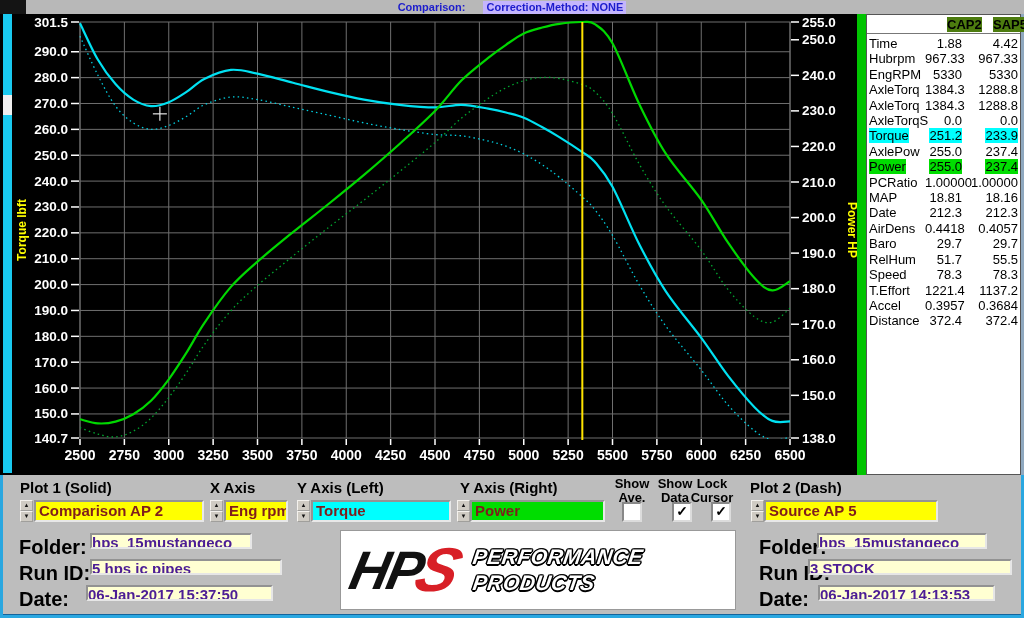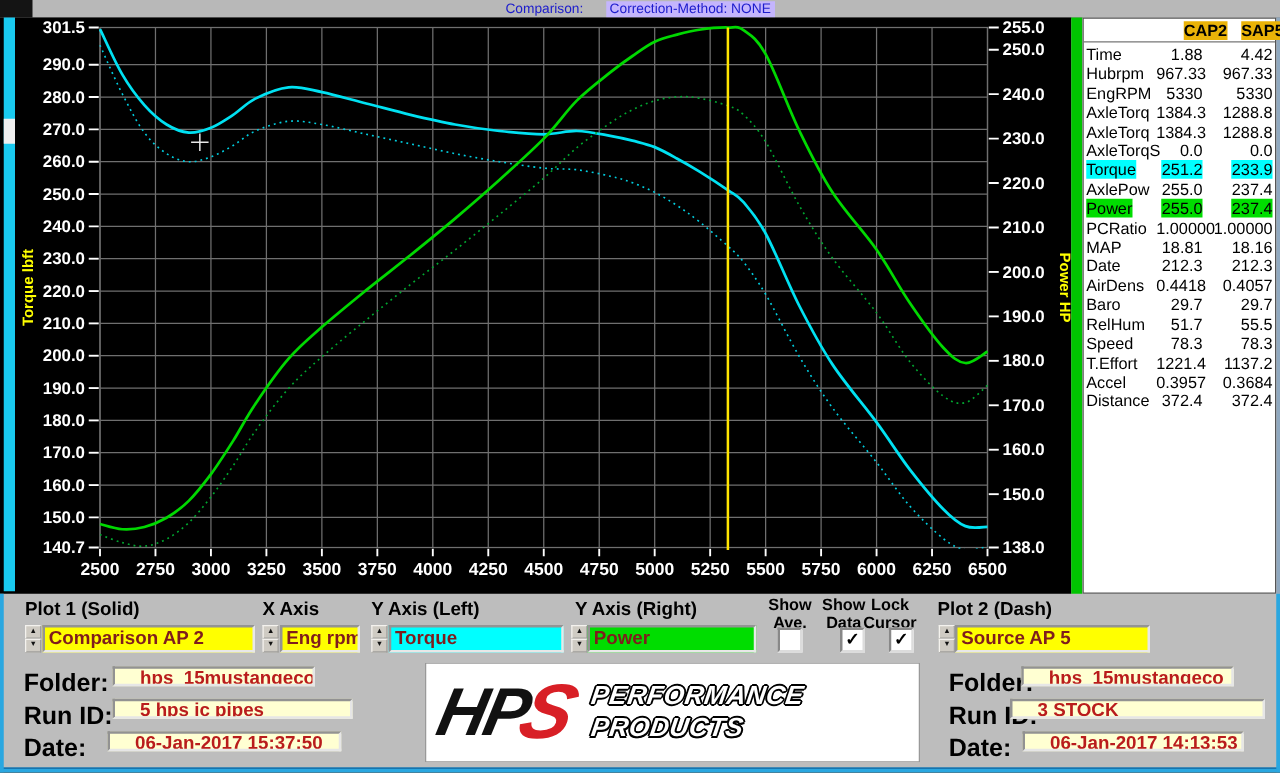--- a/index.html
+++ b/index.html
@@ -5,57 +5,57 @@
   html,body{margin:0;padding:0;}
   body{
     width:1024px;height:618px;position:relative;overflow:hidden;
     background:#bdbdbd;font-family:"Liberation Sans",sans-serif;
     -webkit-font-smoothing:antialiased;
   }
   
   .titlebar{position:absolute;left:0;top:0;width:1024px;height:14px;background:#b8b8b8;
     border-bottom:1px solid #7a7a7a;display:flex;align-items:center;justify-content:center;gap:18px;}
   .titlebar .dark-notch{position:absolute;left:0;top:0;width:26px;height:14px;background:#141414;}
-  .tb-text{font-size:11px;font-weight:normal;color:#1c1ccc;line-height:13px;white-space:pre;}
+  .tb-text{font-size:11px;font-weight:bold;color:#1c1ccc;line-height:13px;white-space:pre;}
   .tb-hl{background:#c4b5fd;padding:0 3px;}
   
   .chart-bg{position:absolute;left:0;top:14px;width:857px;height:461px;background:#000;}
   .vscroll{position:absolute;left:3px;top:14px;width:9px;height:459px;background:#19c9ef;}
   .vscroll .thumb{position:absolute;left:0;top:81px;width:9px;height:20px;background:#efefef;}
   svg.dyno{position:absolute;left:12px;top:14px;}
   
   .green-strip{position:absolute;left:857px;top:14px;width:9px;height:461px;background:#00c400;}
   .right-sliver{position:absolute;left:1021px;top:14px;width:3px;height:461px;background:#8fa8bf;}
   .data-panel{position:absolute;left:866px;top:14px;width:155px;height:461px;background:#fff;
     border:1px solid #555;box-sizing:border-box;font-size:13px;color:#000;}
   .dp-header{display:grid;grid-template-columns:50px 46px 53px;padding:2px 2px 1px 2px;border-bottom:1px solid #777;}
   .dp-header span{font-weight:bold;text-align:right;}
-  .hl-yellow{background:#eab308;margin-left:28px;}
+  .hl-yellow{background:#4d7c0f;margin-left:28px;}
   .dp-rows{padding:2px 2px 0 2px;}
   .dp-row{display:grid;grid-template-columns:56px 37px 56px;line-height:15.4px;white-space:nowrap;}
   .dp-row .lab{overflow:visible;}
   .dp-row .v{text-align:right;}
   .hl-cyan{background:#00ffff;}
   .hl-green{background:#00dd00;}
   
   .ctl-label{position:absolute;font-size:15px;font-weight:bold;color:#000;white-space:nowrap;}
   .ctl-label2{position:absolute;font-size:13px;font-weight:bold;color:#000;text-align:center;line-height:14px;width:48px;}
   .spinner{position:absolute;width:13px;height:22px;display:flex;flex-direction:column;}
   .spinner .sp{flex:1;background:#cfcbc3;border:1px outset #f4f2ee;font-size:6px;line-height:8px;
     text-align:center;color:#111;padding:0;box-sizing:border-box;}
   .field{position:absolute;height:22px;box-sizing:border-box;border:2px inset #e8e8e8;
     font-size:15px;font-weight:bold;color:#7f1d1d;line-height:18px;padding:0 3px;
     overflow:hidden;white-space:nowrap;}
   .checkbox{position:absolute;width:20px;height:20px;background:#fff;border:2px inset #dcdcdc;
     box-sizing:border-box;text-align:center;line-height:15px;font-size:14px;font-weight:bold;color:#000;}
   
   .info-label{position:absolute;font-size:20px;font-weight:bold;color:#000;}
   .info-field{position:absolute;height:16px;box-sizing:border-box;background:#ffffd2;
-    border:2px inset #e6e6e6;font-size:15px;font-weight:600;color:#b91c1c;line-height:16px;
-    padding:0 20px;white-space:nowrap;overflow:hidden;}
+    border:2px inset #e6e6e6;font-size:15px;font-weight:600;color:#4c1d95;line-height:16px;
+    padding:0 0;white-space:nowrap;overflow:hidden;}
   
   .logo-box{position:absolute;left:340px;top:530px;width:396px;height:80px;background:#fff;
     border:1px solid #999;box-sizing:border-box;display:flex;align-items:center;padding-left:10px;}
   .logo-hp{font-size:54px;font-weight:900;font-style:italic;color:#111;transform:skewX(-12deg);
     letter-spacing:-2px;line-height:60px;}
   .logo-s{font-size:62px;font-weight:900;font-style:italic;color:#d81f26;transform:skewX(-18deg);
     margin-left:-4px;line-height:60px;}
   .logo-txt{margin-left:14px;display:flex;flex-direction:column;gap:2px;}
   .logo-txt span{font-size:21px;font-weight:900;font-style:italic;color:#fff;letter-spacing:.5px;
     transform:skewX(-8deg);
@@ -375,21 +375,21 @@
       <div>Lock</div>
       <div>Cursor</div>
     </div>
     <div class="checkbox" style="left: 711px; top: 502px;">✓</div>
   </div>
 
 <div class="spinner" style="left:751px;top:500px">
     <span class="sp">▲</span>
     <span class="sp">▼</span>
   </div>
-<div class="field" style="left:764px;top:500px;width:156px;background:#ffff00">Source AP 5</div>
+<div class="field" style="left:764px;top:500px;width:174px;background:#ffff00">Source AP 5</div>
 
 <div class="info-label" style="left:19px;top:536px">Folder:</div>
 <div class="info-field" style="left:90px;top:533px;width:162px">hps_15mustangeco</div>
 <div class="info-label" style="left:19px;top:562px">Run ID:</div>
 <div class="info-field" style="left:90px;top:559px;width:192px">5 hps ic pipes</div>
 <div class="info-label" style="left:19px;top:588px">Date:</div>
 <div class="info-field" style="left:86px;top:585px;width:187px">06-Jan-2017  15:37:50</div>
 
 <div class="logo-box">
   <span class="logo-hp">HP</span>

